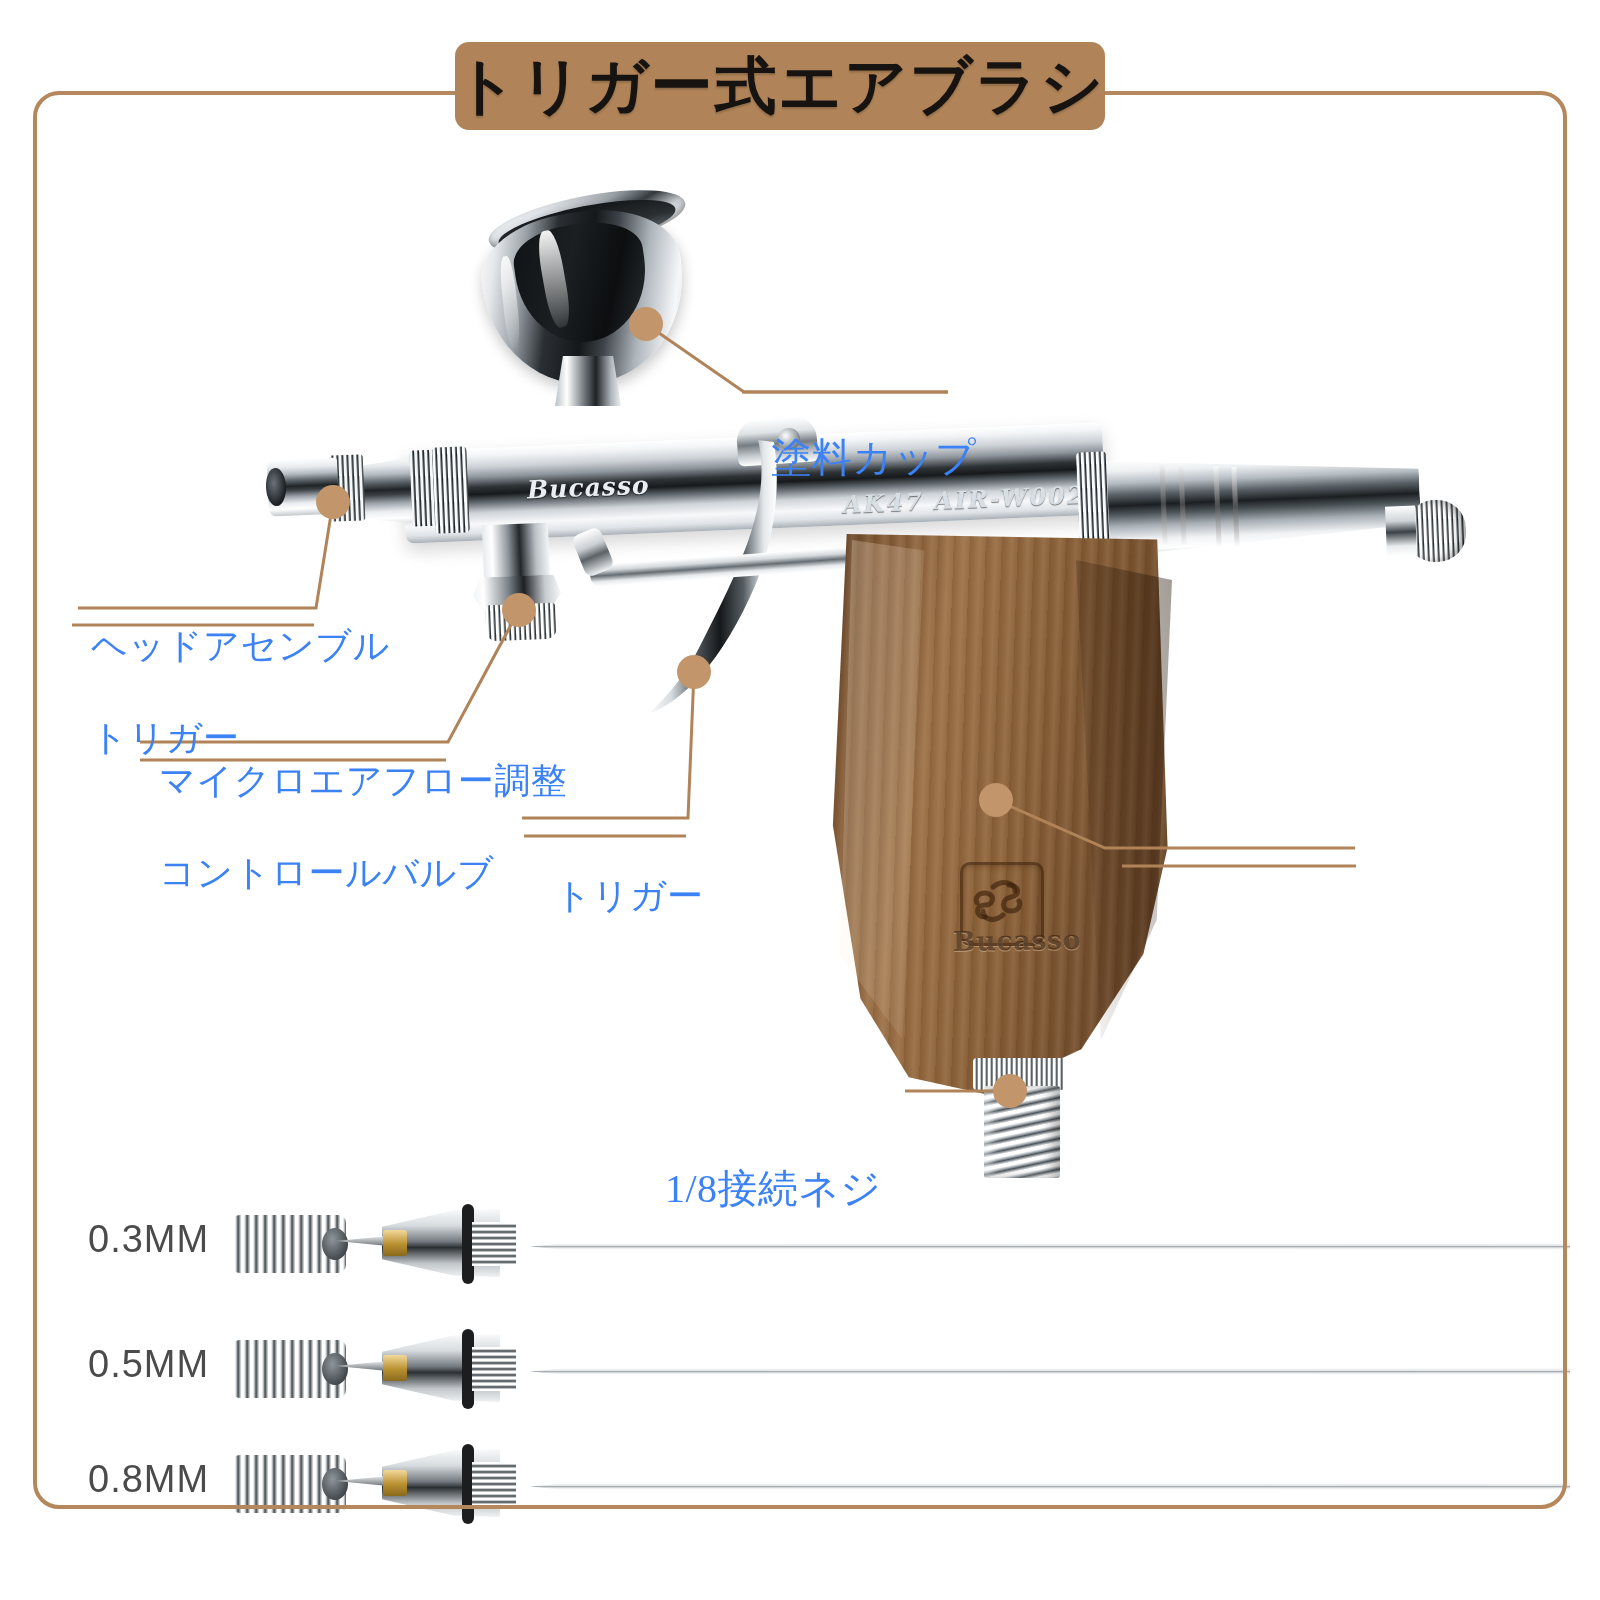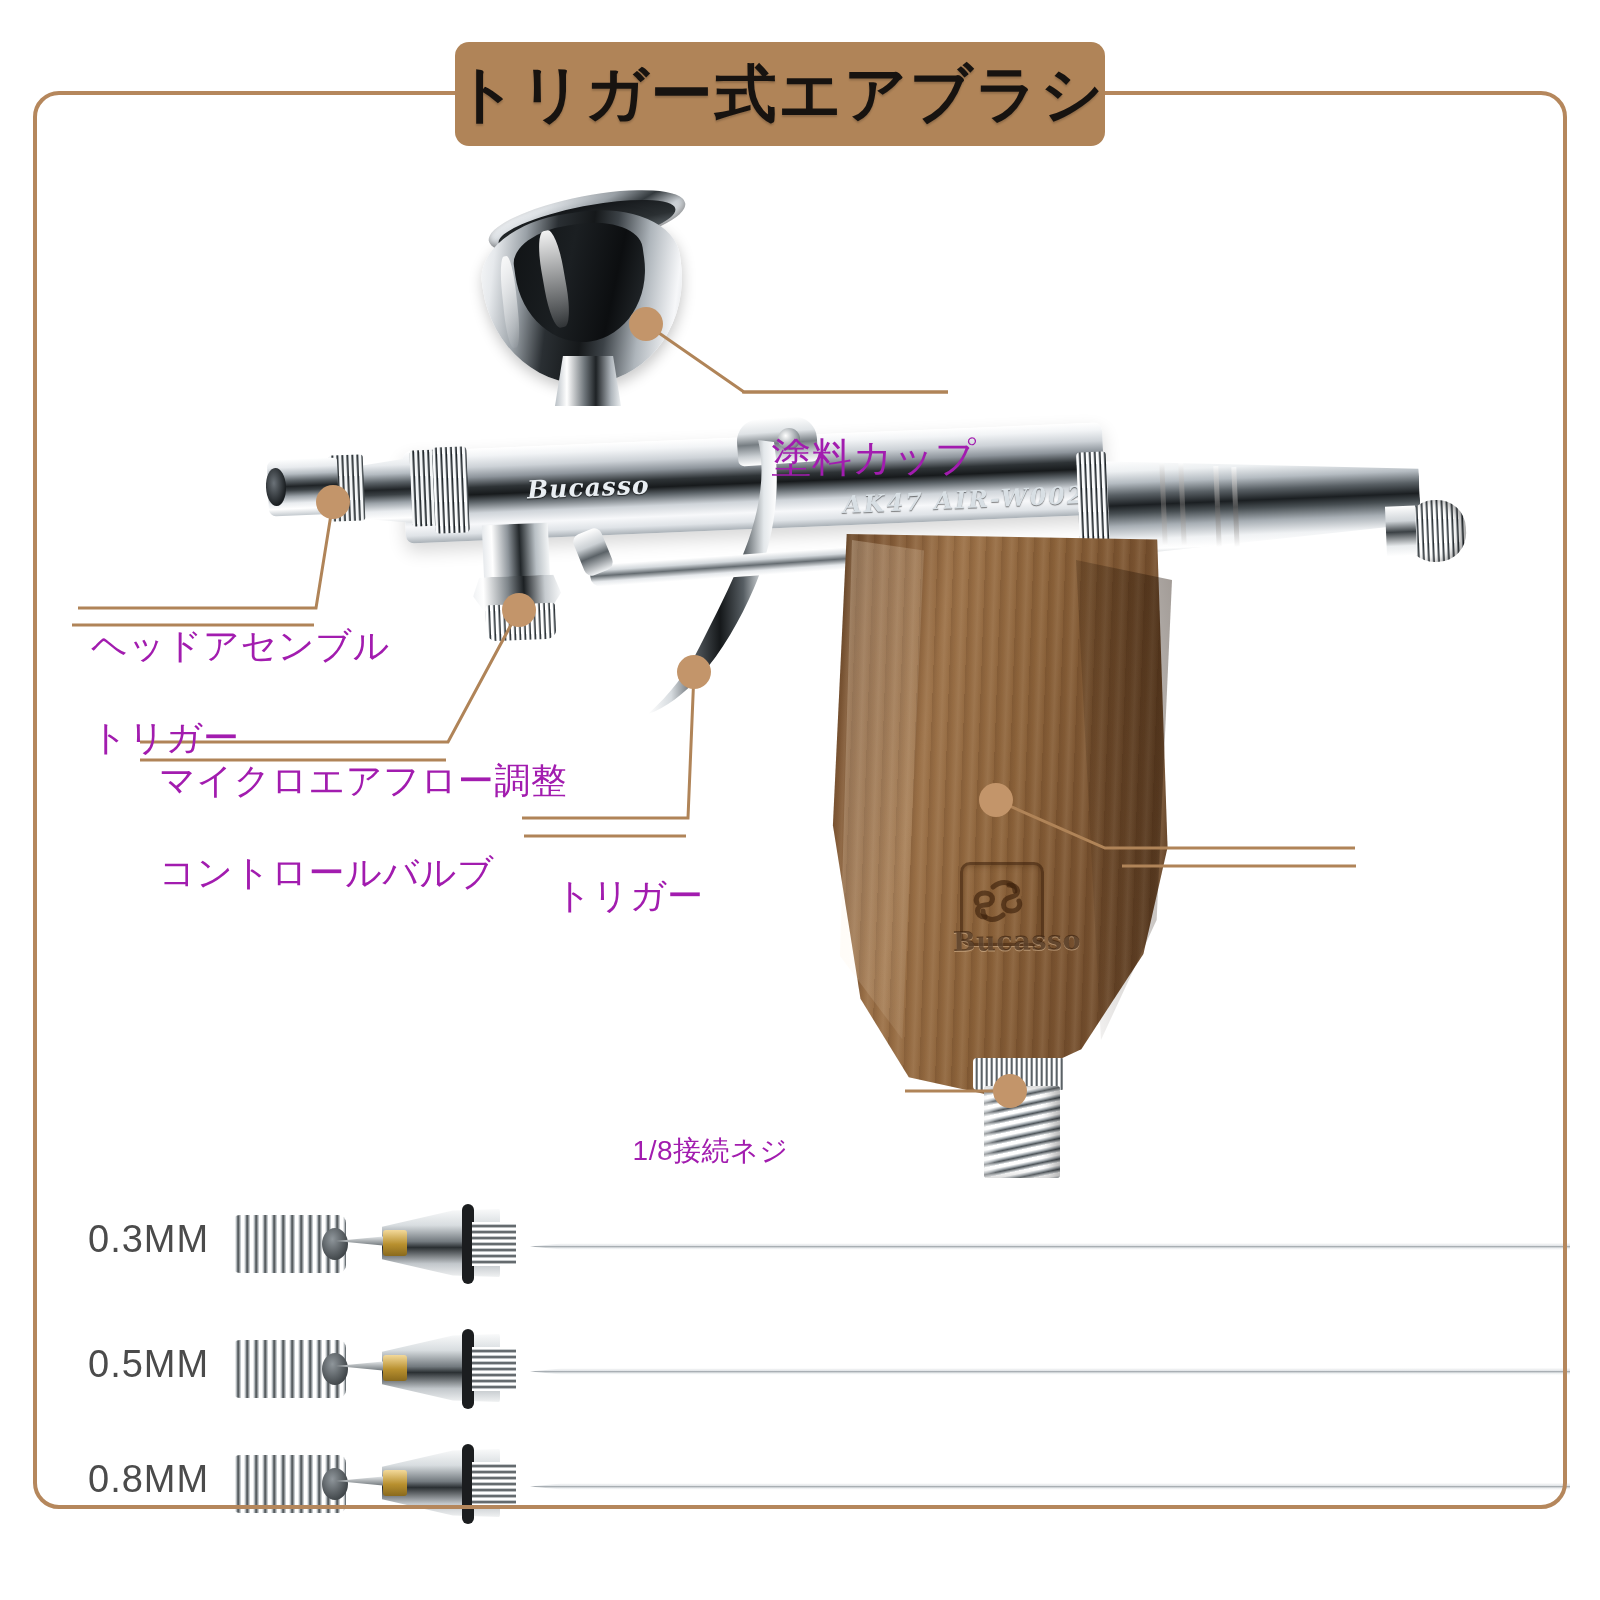--- a/index.html
+++ b/index.html
@@ -7,34 +7,34 @@
     width:1600px;height:1600px;position:relative;overflow:hidden;
     font-family:"Liberation Sans","DejaVu Sans",sans-serif;
     background:#ffffff;
   }
   .frame{
     position:absolute;left:33px;top:91px;width:1534px;height:1418px;
     border:4px solid #b5875c;border-radius:26px;box-sizing:border-box;
     pointer-events:none;
   }
   .title-banner{
-    position:absolute;left:455px;top:42px;width:650px;height:104px;
+    position:absolute;left:455px;top:42px;width:650px;height:88px;
     background:#b08458;border-radius:14px;
     display:flex;align-items:center;justify-content:center;
   }
   .title-text{
     font-family:"DejaVu Serif","Liberation Serif",serif;
     font-weight:700;font-size:62px;color:#171310;letter-spacing:2px;
     white-space:nowrap;
     text-shadow:0 2px 2px rgba(0,0,0,.18);
   }
 
   
   .label{
-    position:absolute;color:#a21caf;font-size:34px;line-height:1.28;
+    position:absolute;color:#3b82f6;font-size:34px;line-height:1.28;
     white-space:pre;letter-spacing:.5px;
   }
   .label .glow{
     position:absolute;inset:-18px -26px -10px -26px;z-index:-1;
     background:radial-gradient(ellipse at 45% 55%, rgba(226,205,186,.85) 0%, rgba(238,226,214,.55) 45%, rgba(255,255,255,0) 78%);
     border-radius:20px;
   }
   .label span{position:relative;z-index:2;}
 
   
@@ -326,21 +326,21 @@
 
 <div class="label" style="left:534px;top:781px;font-size:36px;">
   <div class="glow"></div>
   <span>トリガー</span>
 </div>
 
 <div class="label" style="left:1128px;top:790px;font-size:40px;">
   <div class="glow"></div>
 </div>
 
-<div class="label" style="left:616px;top:1061px;font-size:28px;">
+<div class="label" style="left:644px;top:1061px;font-size:40px;font-family:Liberation Serif, serif;">
   <div class="glow"></div>
   <span>1/8接続ネジ</span>
 </div>
 
 <svg class="leaders">
   <g stroke="#b08458" stroke-width="3" fill="none">
     <line x1="742" y1="392" x2="948" y2="392"></line>
     <line x1="72" y1="625" x2="314" y2="625"></line>
     <line x1="140" y1="760" x2="446" y2="760"></line>
     <line x1="524" y1="836" x2="686" y2="836"></line>

